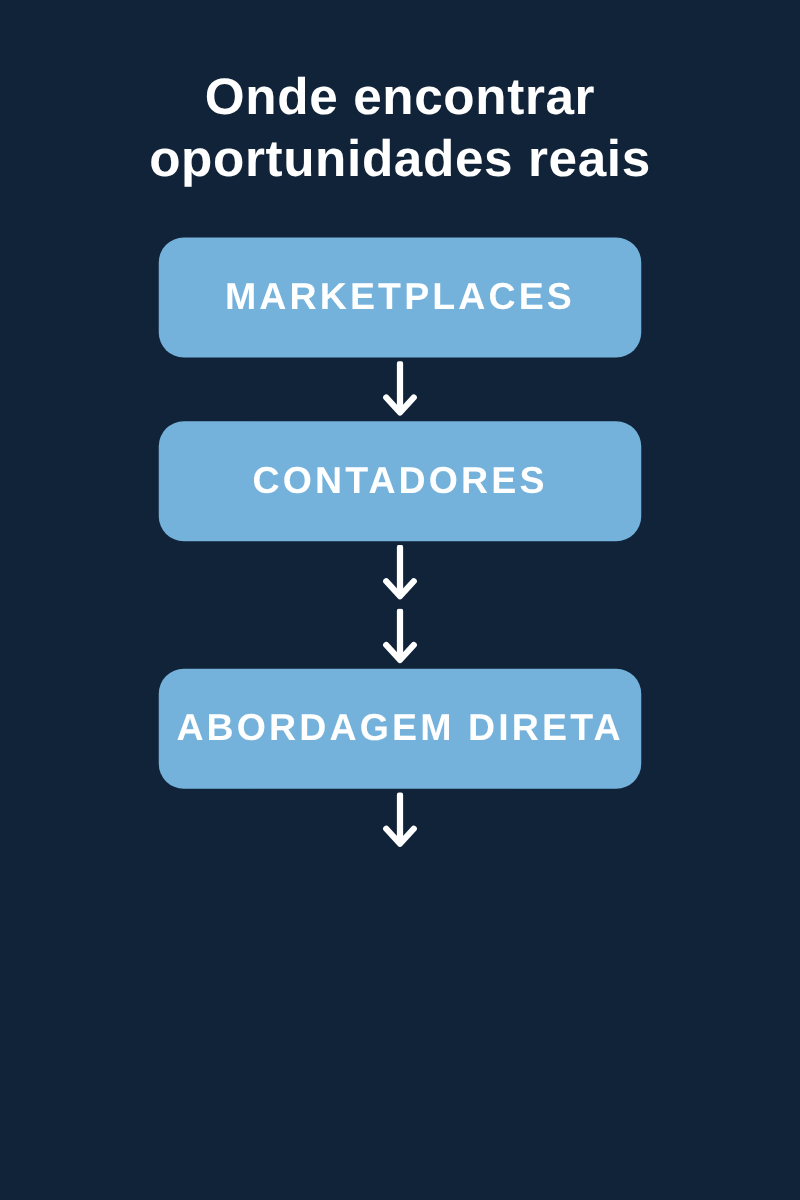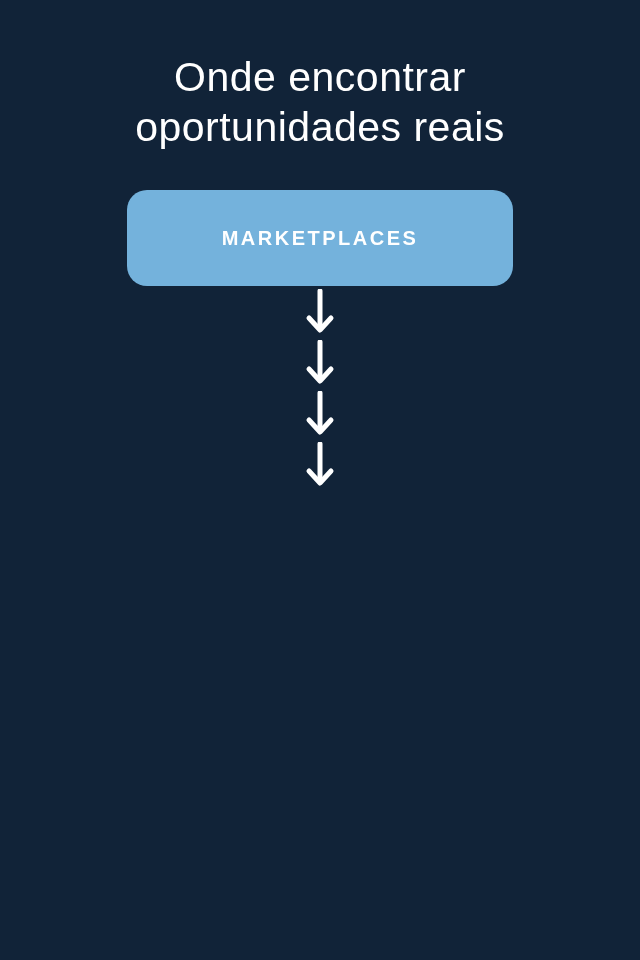--- a/index.html
+++ b/index.html
@@ -20,21 +20,21 @@
     flex-direction: column;
     align-items: center;
     box-sizing: border-box;
     padding-top: 52px;
   }
   .title {
     width: 540px;
     color: #ffffff;
     font-size: 41px;
     line-height: 1.22;
-    font-weight: normal;
+    font-weight: bold;
     text-align: center;
     letter-spacing: 0.5px;
     margin: 0 0 38px 0;
   }
   .flow {
     display: flex;
     flex-direction: column;
     align-items: center;
   }
   .step-box {
@@ -42,21 +42,21 @@
     height: 96px;
     background: #74b2dc;
     border-radius: 20px;
     display: flex;
     align-items: center;
     justify-content: center;
   }
   .step-label {
     color: #ffffff;
     font-weight: bold;
-    font-size: 20px;
+    font-size: 30px;
     letter-spacing: 2.5px;
     text-align: center;
     white-space: nowrap;
   }
   .arrow-wrap {
     height: 51px;
     display: flex;
     align-items: center;
     justify-content: center;
     padding: 3px 0;
@@ -79,36 +79,42 @@
       <span class="step-label">MARKETPLACES</span>
     </div>
 
     <div class="arrow-wrap">
       <svg width="32" height="45" viewBox="0 0 32 45" fill="none" xmlns="http://www.w3.org/2000/svg">
         <path d="M16 2 L16 38" stroke="#ffffff" stroke-width="5" stroke-linecap="round"></path>
         <path d="M5 29 L16 41 L27 29" stroke="#ffffff" stroke-width="5" stroke-linecap="round" stroke-linejoin="round" fill="none"></path>
       </svg>
     </div>
 
+    <div class="step-box">
+      <span class="step-label">CONTADORES</span>
+    </div>
 
     <div class="arrow-wrap">
       <svg width="32" height="45" viewBox="0 0 32 45" fill="none" xmlns="http://www.w3.org/2000/svg">
         <path d="M16 2 L16 38" stroke="#ffffff" stroke-width="5" stroke-linecap="round"></path>
         <path d="M5 29 L16 41 L27 29" stroke="#ffffff" stroke-width="5" stroke-linecap="round" stroke-linejoin="round" fill="none"></path>
       </svg>
     </div>
 
 
     <div class="arrow-wrap">
       <svg width="32" height="45" viewBox="0 0 32 45" fill="none" xmlns="http://www.w3.org/2000/svg">
         <path d="M16 2 L16 38" stroke="#ffffff" stroke-width="5" stroke-linecap="round"></path>
         <path d="M5 29 L16 41 L27 29" stroke="#ffffff" stroke-width="5" stroke-linecap="round" stroke-linejoin="round" fill="none"></path>
       </svg>
     </div>
 
+    <div class="step-box">
+      <span class="step-label">ABORDAGEM DIRETA</span>
+    </div>
 
     <div class="arrow-wrap">
       <svg width="32" height="45" viewBox="0 0 32 45" fill="none" xmlns="http://www.w3.org/2000/svg">
         <path d="M16 2 L16 38" stroke="#ffffff" stroke-width="5" stroke-linecap="round"></path>
         <path d="M5 29 L16 41 L27 29" stroke="#ffffff" stroke-width="5" stroke-linecap="round" stroke-linejoin="round" fill="none"></path>
       </svg>
     </div>
 
 
   </div>

